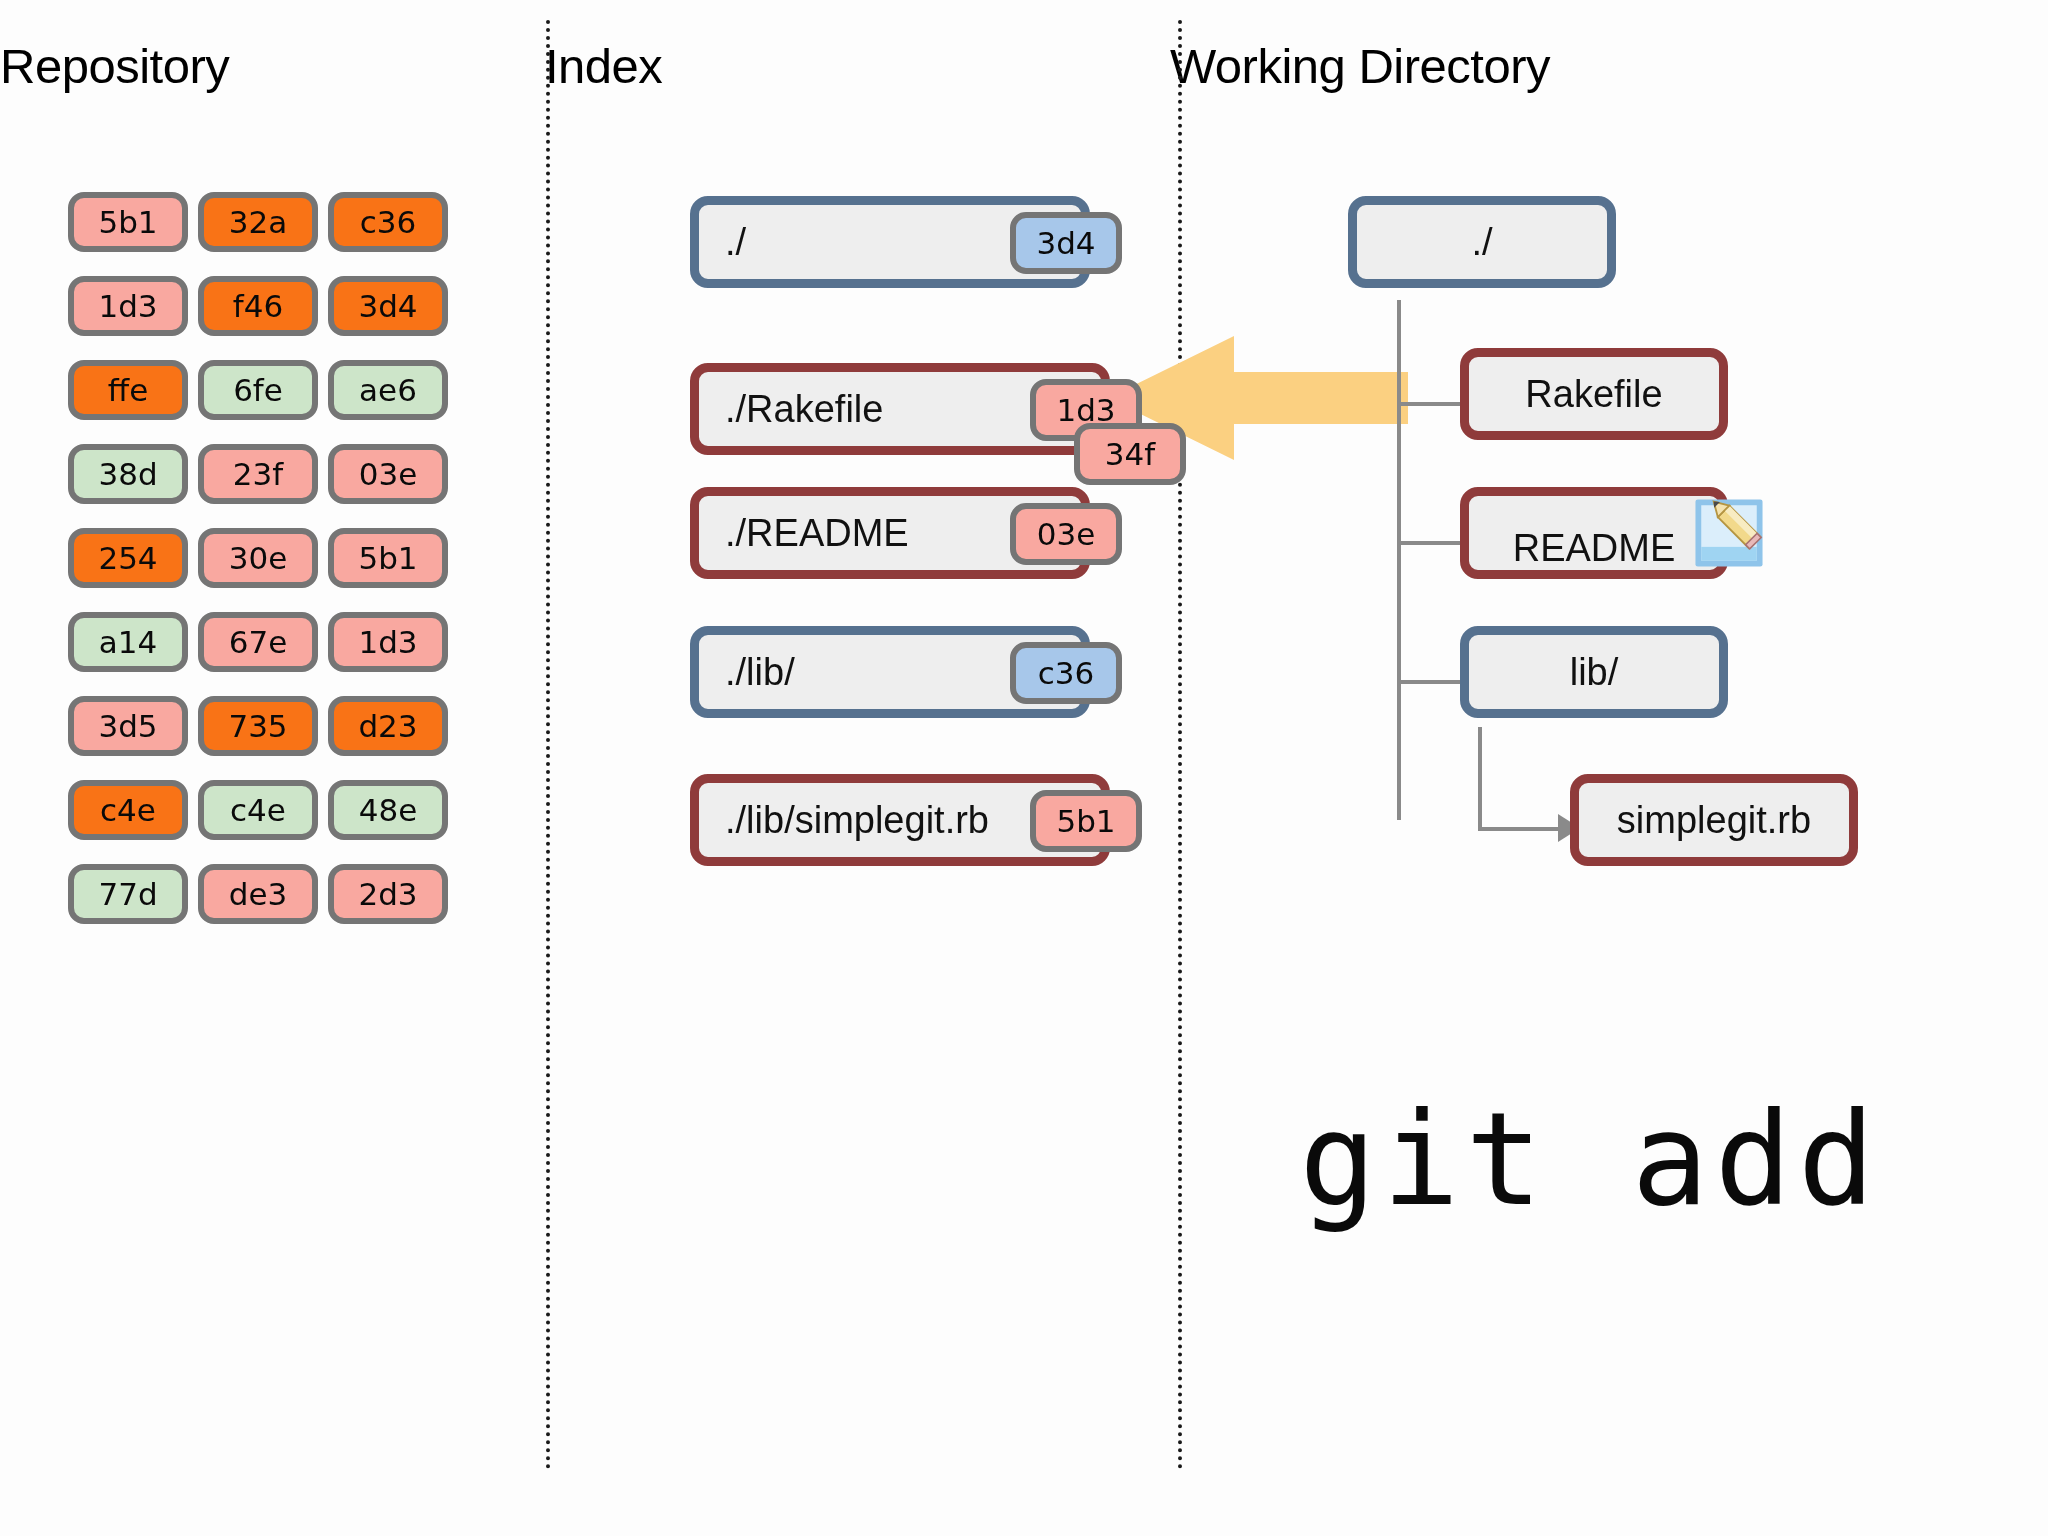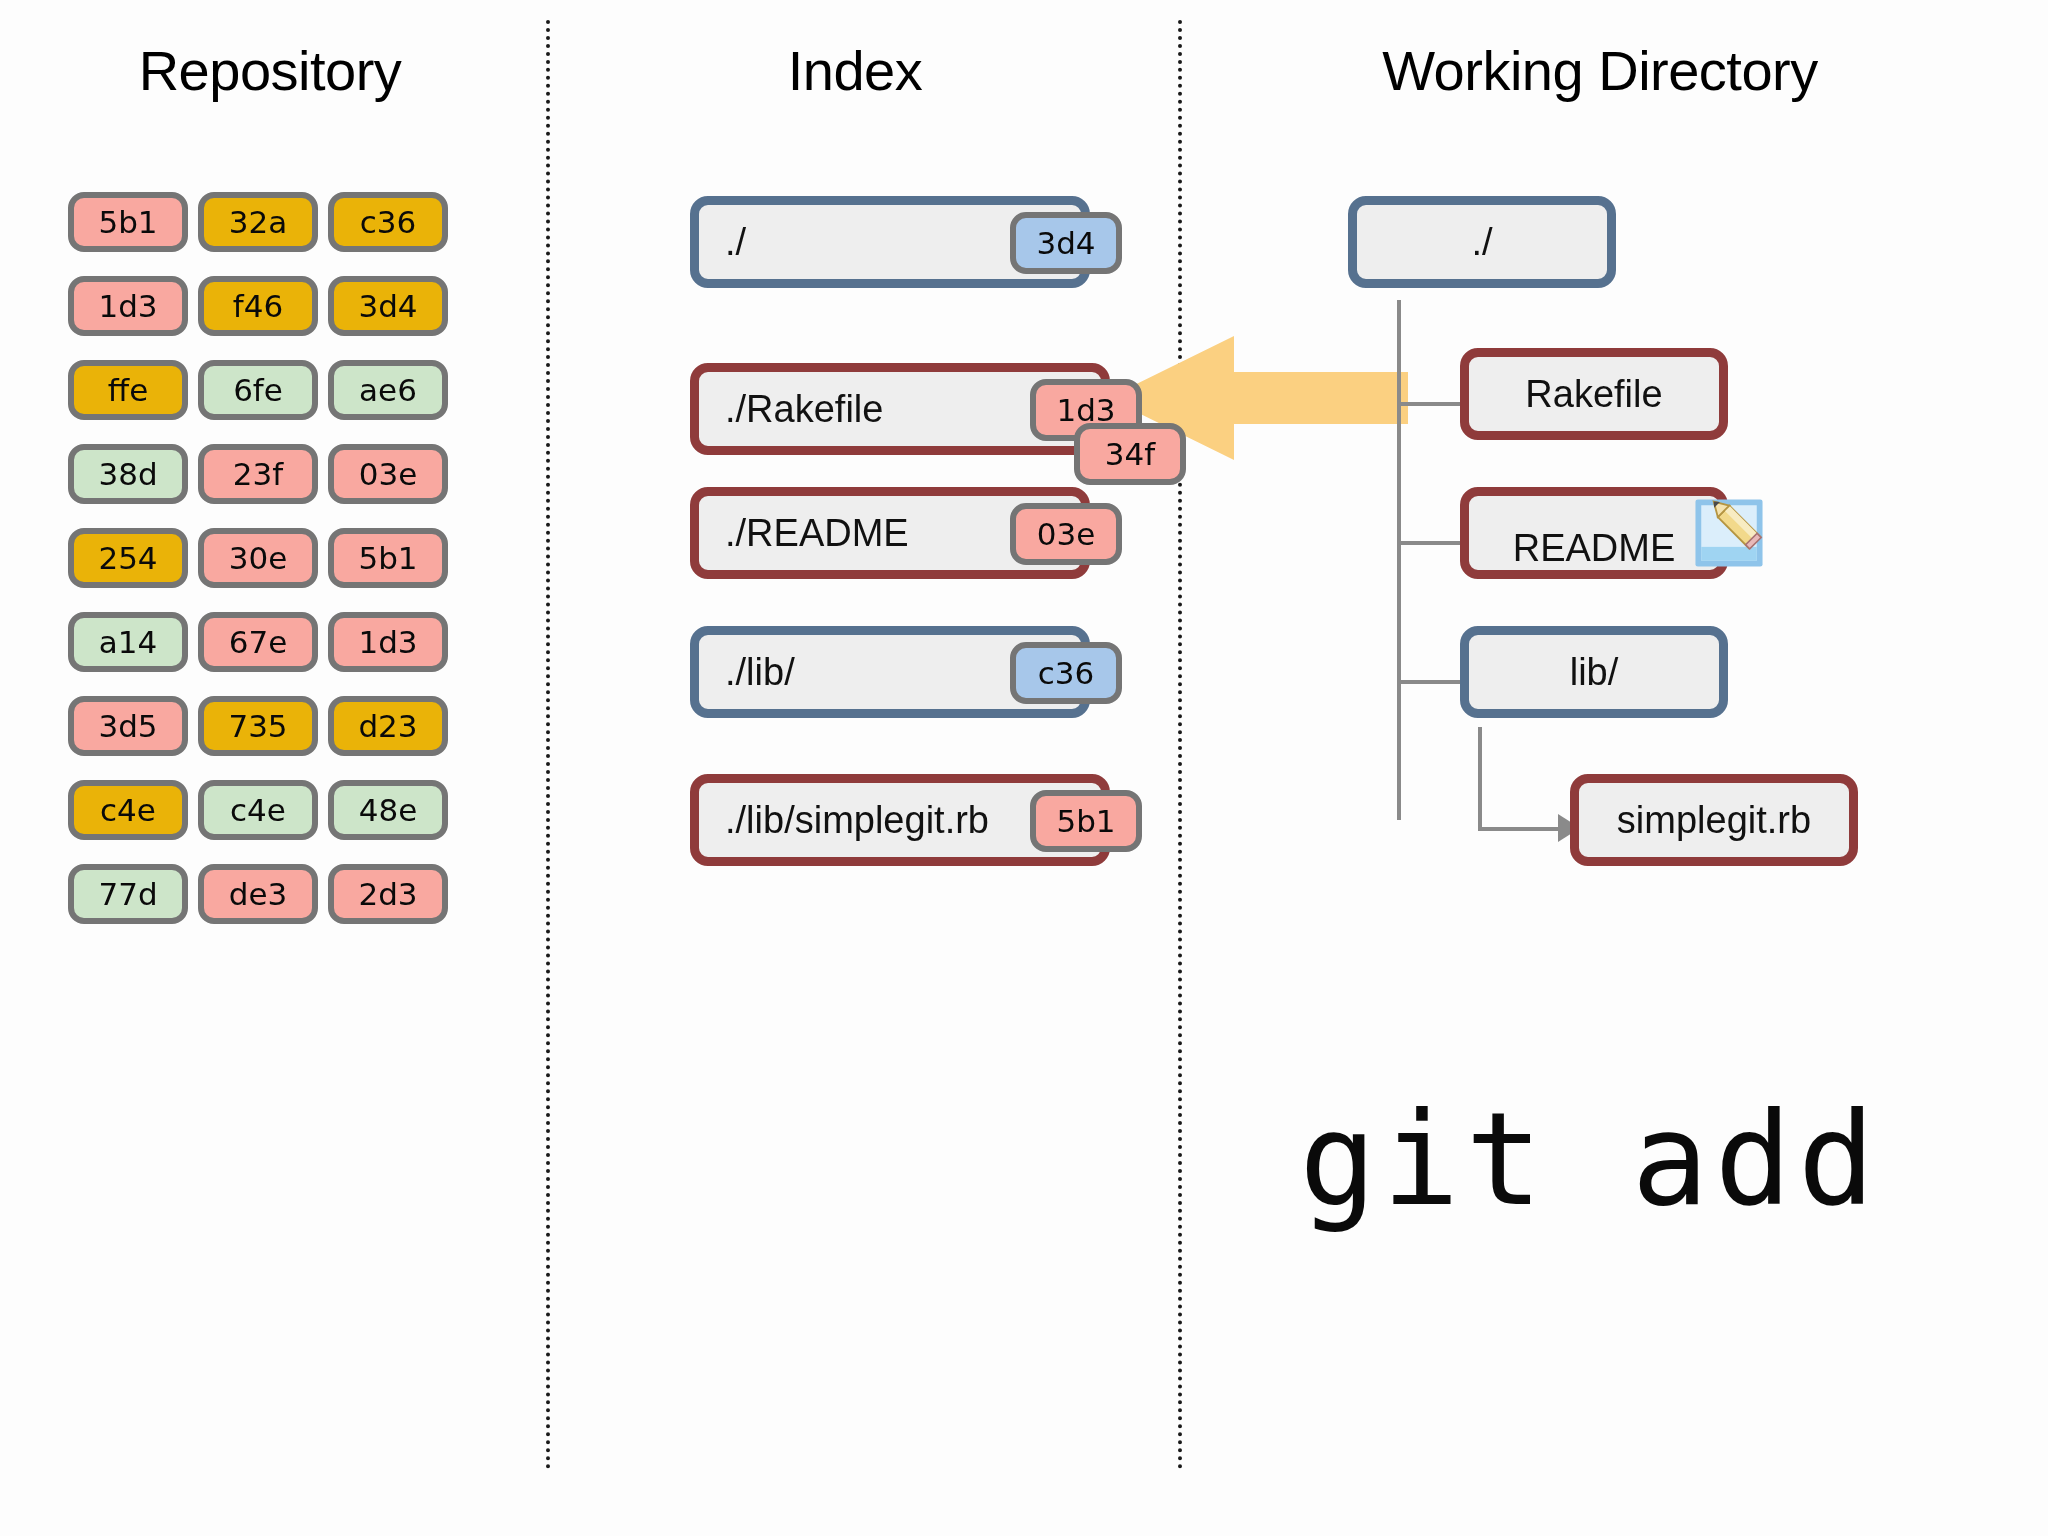--- a/index.html
+++ b/index.html
@@ -15,26 +15,26 @@
   #stage {
     position: relative;
     width: 2048px;
     height: 1536px;
     background: #fdfdfd;
   }
 
   
   .col-title {
     position: absolute;
-    font-size: 56px;
+    font-size: 49px;
     font-weight: 400;
     color: #000000;
     letter-spacing: -0.5px;
     white-space: nowrap;
-    text-align: center;
+    text-align: left;
   }
   #title-repository { left: 0px;    top: 38px; width: 540px; }
   #title-index      { left: 545px;  top: 38px; width: 620px; }
   #title-workdir    { left: 1170px; top: 38px; width: 860px; }
 
   
   .divider {
     position: absolute;
     top: 20px;
     width: 0px;
@@ -61,21 +61,21 @@
     border-radius: 16px;
     border: 6px solid #757575;
     display: flex;
     align-items: center;
     justify-content: center;
     font-family: "DejaVu Sans", sans-serif;
     font-size: 31px;
     color: #0a0a0a;
   }
   .blob.red   { background: #f9a8a0; }
-  .blob.blue  { background: #eab308; }
+  .blob.blue  { background: #f97316; }
   .blob.green { background: #ccе4c8; background: #cde5c9; text-align: center; }
 
   
   .index-row {
     position: absolute;
     left: 690px;
   }
   .entry {
     position: relative;
     width: 400px;

